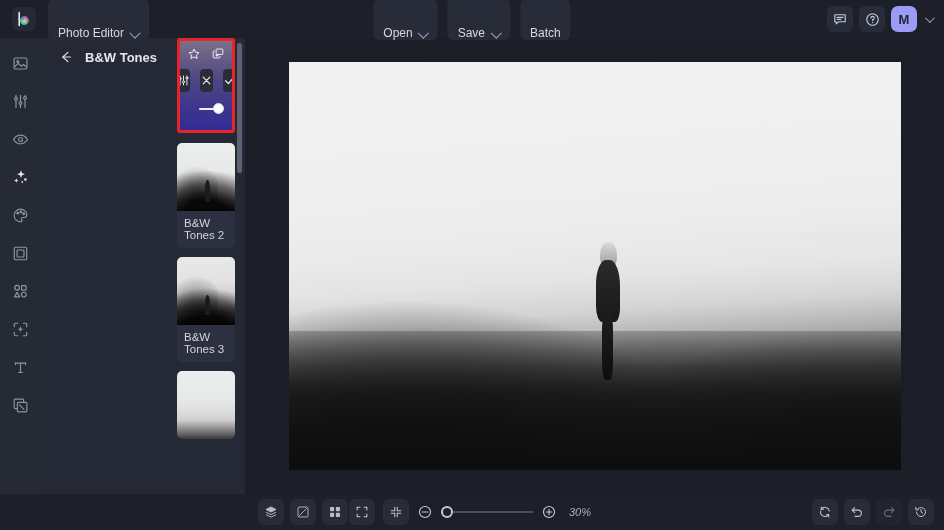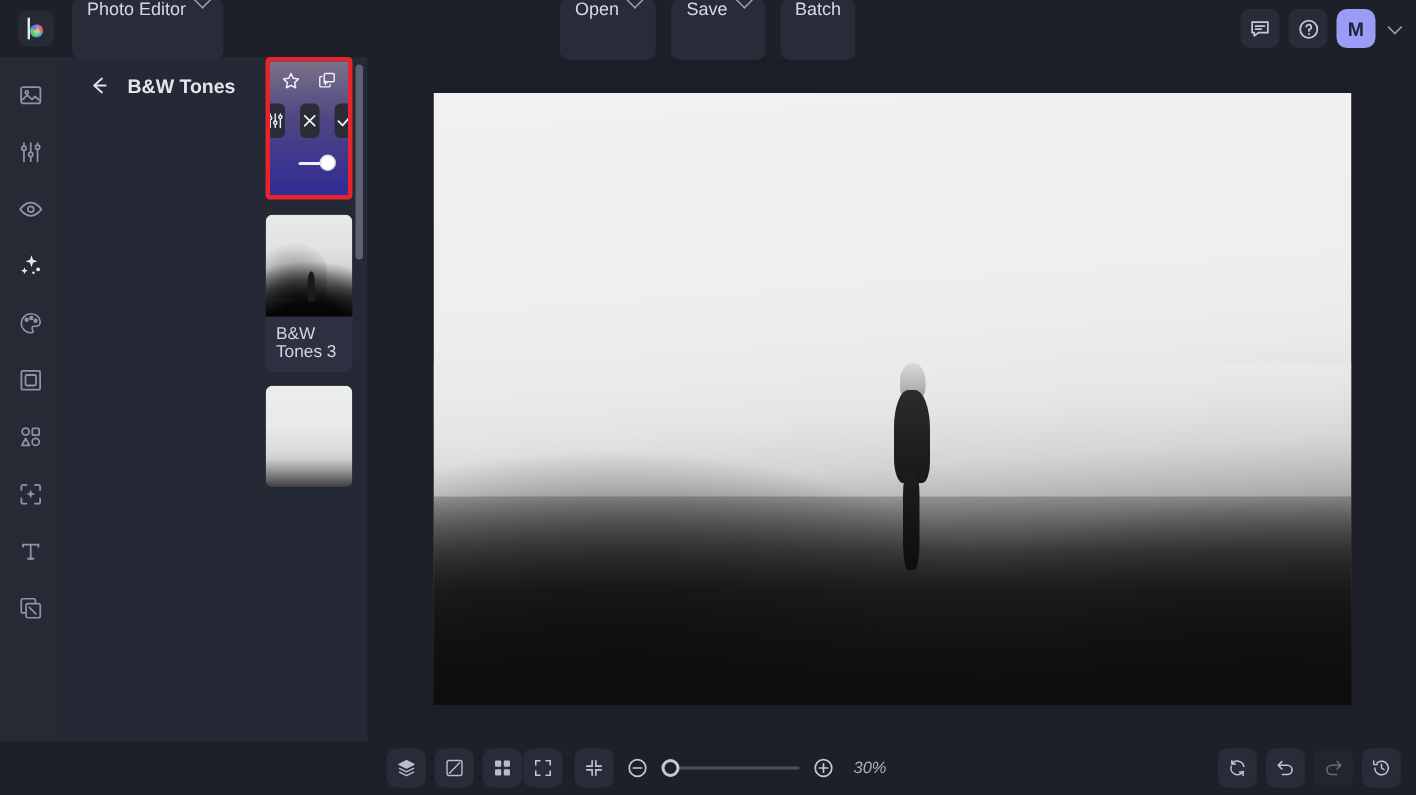--- a/index.html
+++ b/index.html
@@ -17,21 +17,21 @@
     height: 38px; min-height: 38px; background: #1d2029;
     display: flex; align-items: center; padding: 0 8px;
     position: relative; z-index: 5;
   }
   .logo {
     width: 24px; height: 24px; border-radius: 6px; background: #262a35;
     display: flex; align-items: center; justify-content: center;
     margin-left: 4px; margin-right: 12px; flex: 0 0 auto;
   }
   .chip {
-    height: 41px; display: flex; align-items: flex-start; gap: 7px;
+    height: 41px; display: flex; align-items: flex-end; gap: 7px;
     padding: 0 10px; border-radius: 6px; background: #282c38;
     font-size: 12px; color: #d6d9e3; cursor: pointer; white-space: nowrap;
   }
   .chip.plain { background: #282c38; }
   .chev { width: 8px; height: 8px; border-right: 1.4px solid #9da3b4; border-bottom: 1.4px solid #9da3b4;
           transform: rotate(45deg) translate(-2px,-2px); flex: 0 0 auto; }
   .center-group { position: absolute; left: 50%; transform: translateX(-50%); display: flex; gap: 10px; }
   .right-group { margin-left: auto; display: flex; align-items: center; gap: 6px; padding-right: 4px; }
   .iconbtn {
     width: 26px; height: 26px; border-radius: 6px; background: #282c38;
@@ -339,20 +339,31 @@
                 <path d="M3.6 9.4l3.9 3.9 7-8.2"></path>
               </svg>
             </div>
           </div>
           <div class="slider-row">
             <div class="slider-track"></div>
             <div class="slider-knob"></div>
           </div>
         </div>
 
+        <div class="card">
+          <div class="thumb">
+            <div class="scene">
+                <div class="sky"></div>
+                <div class="ridge2"></div>
+                <div class="ridge"></div>
+              <div class="fig" style="left:49%;top:54%;width:5px;height:22px;"></div>
+              </div>
+          </div>
+          <div class="card-label">B&amp;W Tones 2</div>
+        </div>
 
         <div class="card">
           <div class="thumb">
             <div class="scene">
                 <div class="sky" style="background:linear-gradient(180deg,#e9e9e9 0%,#e2e2e2 34%,#d2d2d2 55%,#b2b2b2 68%,#6d6d6d 82%,#2e2e2e 100%)"></div>
               <div class="ridge2" style="bottom:18%"></div>
                 <div class="ridge" style="height:56%"></div>
               <div class="fig" style="left:49%;top:56%;width:5px;height:20px;"></div>
               </div>
           </div>

